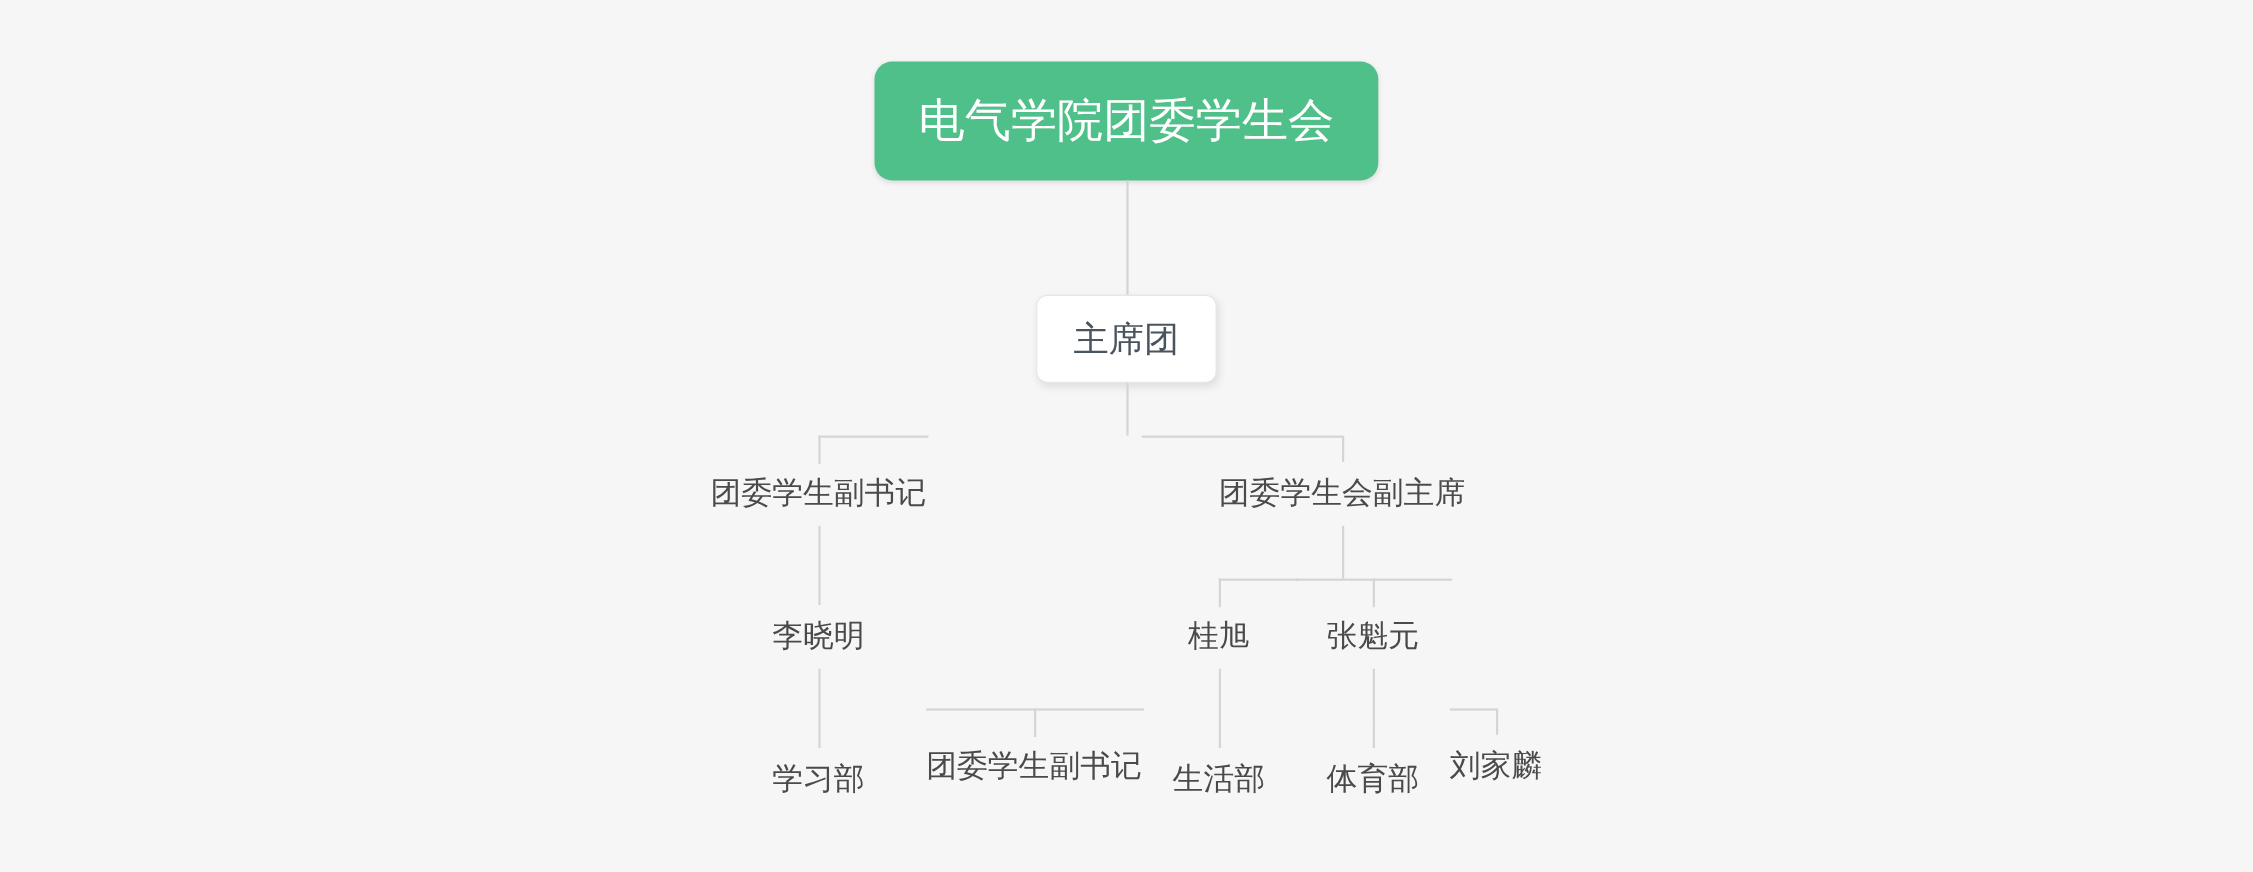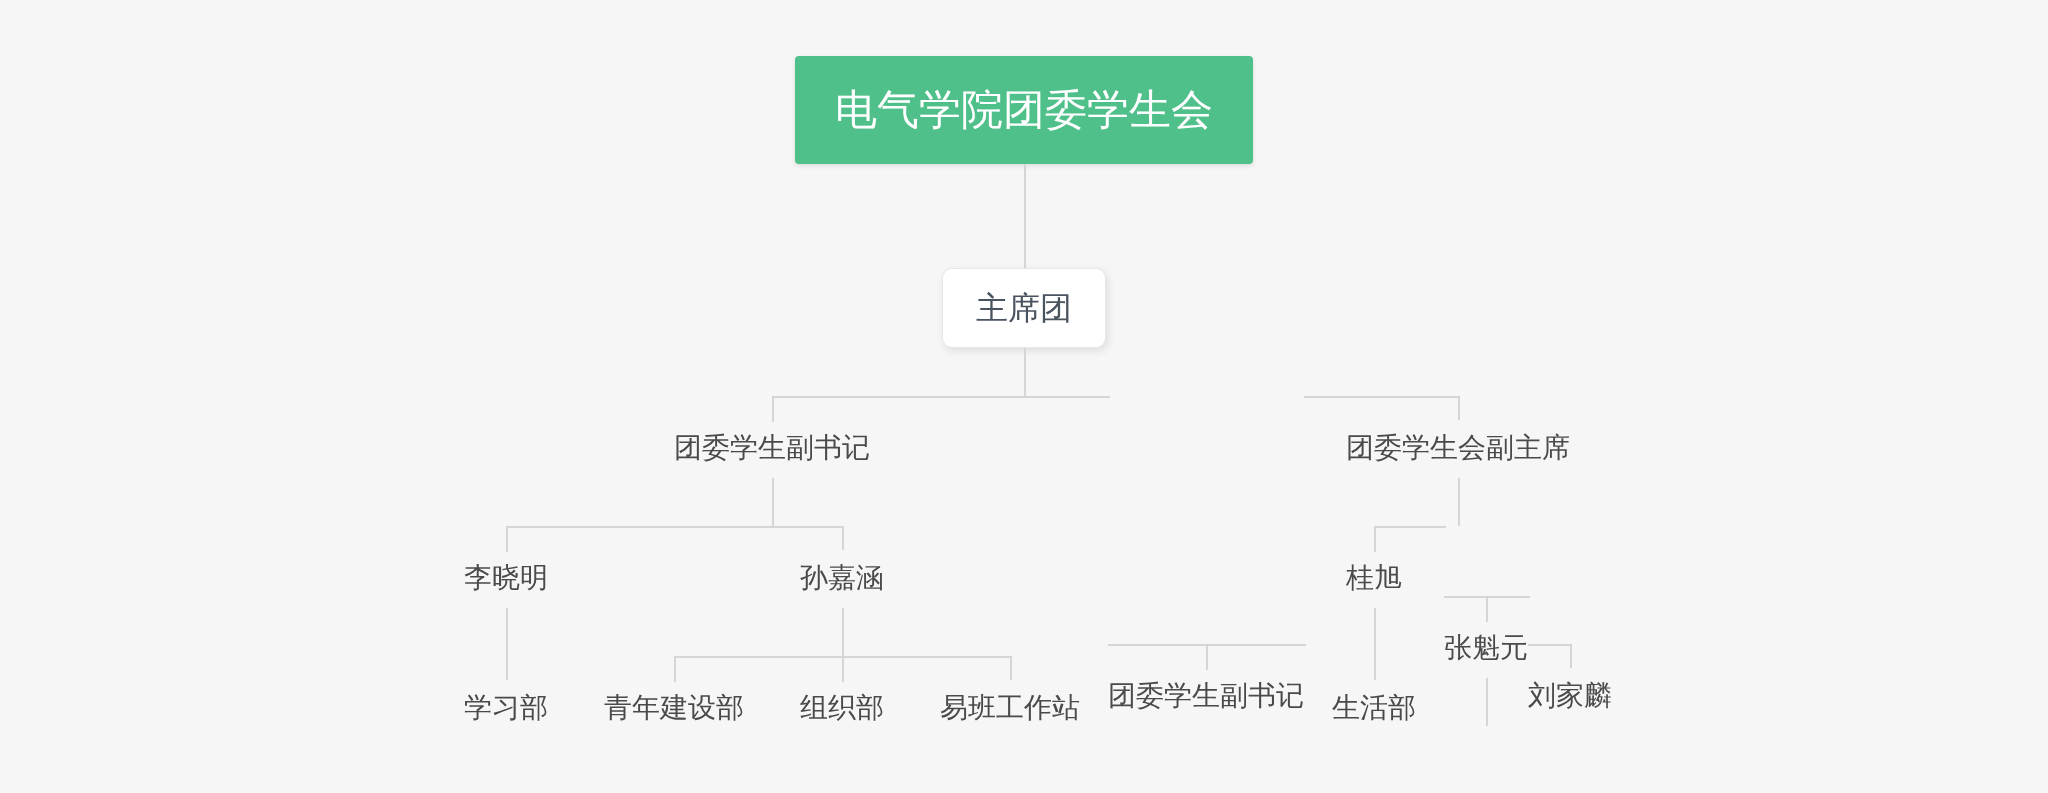--- a/index.html
+++ b/index.html
@@ -38,21 +38,21 @@
   .node{
     white-space:nowrap;
     text-align:center;
   }
   .root-node{
     background:var(--root-bg);
     color:var(--root-text);
     font-size:42px;
     line-height:56px;
     padding:26px 40px;
-    border-radius:4px;
+    border-radius:16px;
     box-shadow:0 2px 5px rgba(0,0,0,0.10);
   }
   .council-node{
     background:var(--council-bg);
     color:var(--council-text);
     font-size:32px;
     line-height:38px;
     padding:20px 33px;
     border:1px solid #e7e7e9;
     border-radius:10px;
@@ -138,34 +138,20 @@
               <div class="label branch-label">团委学生副书记</div>
               <ul class="children">
                 <li>
                   <div class="label member-label">李晓明</div>
                   <ul class="children">
                     <li class="leaf">
                       <div class="label dept-label">学习部</div>
                     </li>
                   </ul>
                 </li>
-                <li>
-                  <div class="label member-label">孙嘉涵</div>
-                  <ul class="children">
-                    <li class="leaf">
-                      <div class="label dept-label">青年建设部</div>
-                    </li>
-                    <li class="leaf">
-                      <div class="label dept-label">组织部</div>
-                    </li>
-                    <li class="leaf">
-                      <div class="label dept-label">易班工作站</div>
-                    </li>
-                  </ul>
-                </li>
               </ul>
             </li>
 
             <li>
               <div class="label branch-label">团委学生副书记</div>
             </li>
 
             <li>
               <div class="label branch-label">团委学生会副主席</div>
               <ul class="children">
@@ -173,20 +159,23 @@
                   <div class="label member-label">桂旭</div>
                   <ul class="children">
                     <li class="leaf">
                       <div class="label dept-label">生活部</div>
                     </li>
                   </ul>
                 </li>
                 <li>
                   <div class="label member-label">张魁元</div>
                   <ul class="children">
+                    <li class="leaf">
+                      <div class="label dept-label">体育部</div>
+                    </li>
                   </ul>
                 </li>
                 <li>
                   <div class="label member-label">刘家麟</div>
                 </li>
               </ul>
             </li>
 
           </ul>
         </li>

